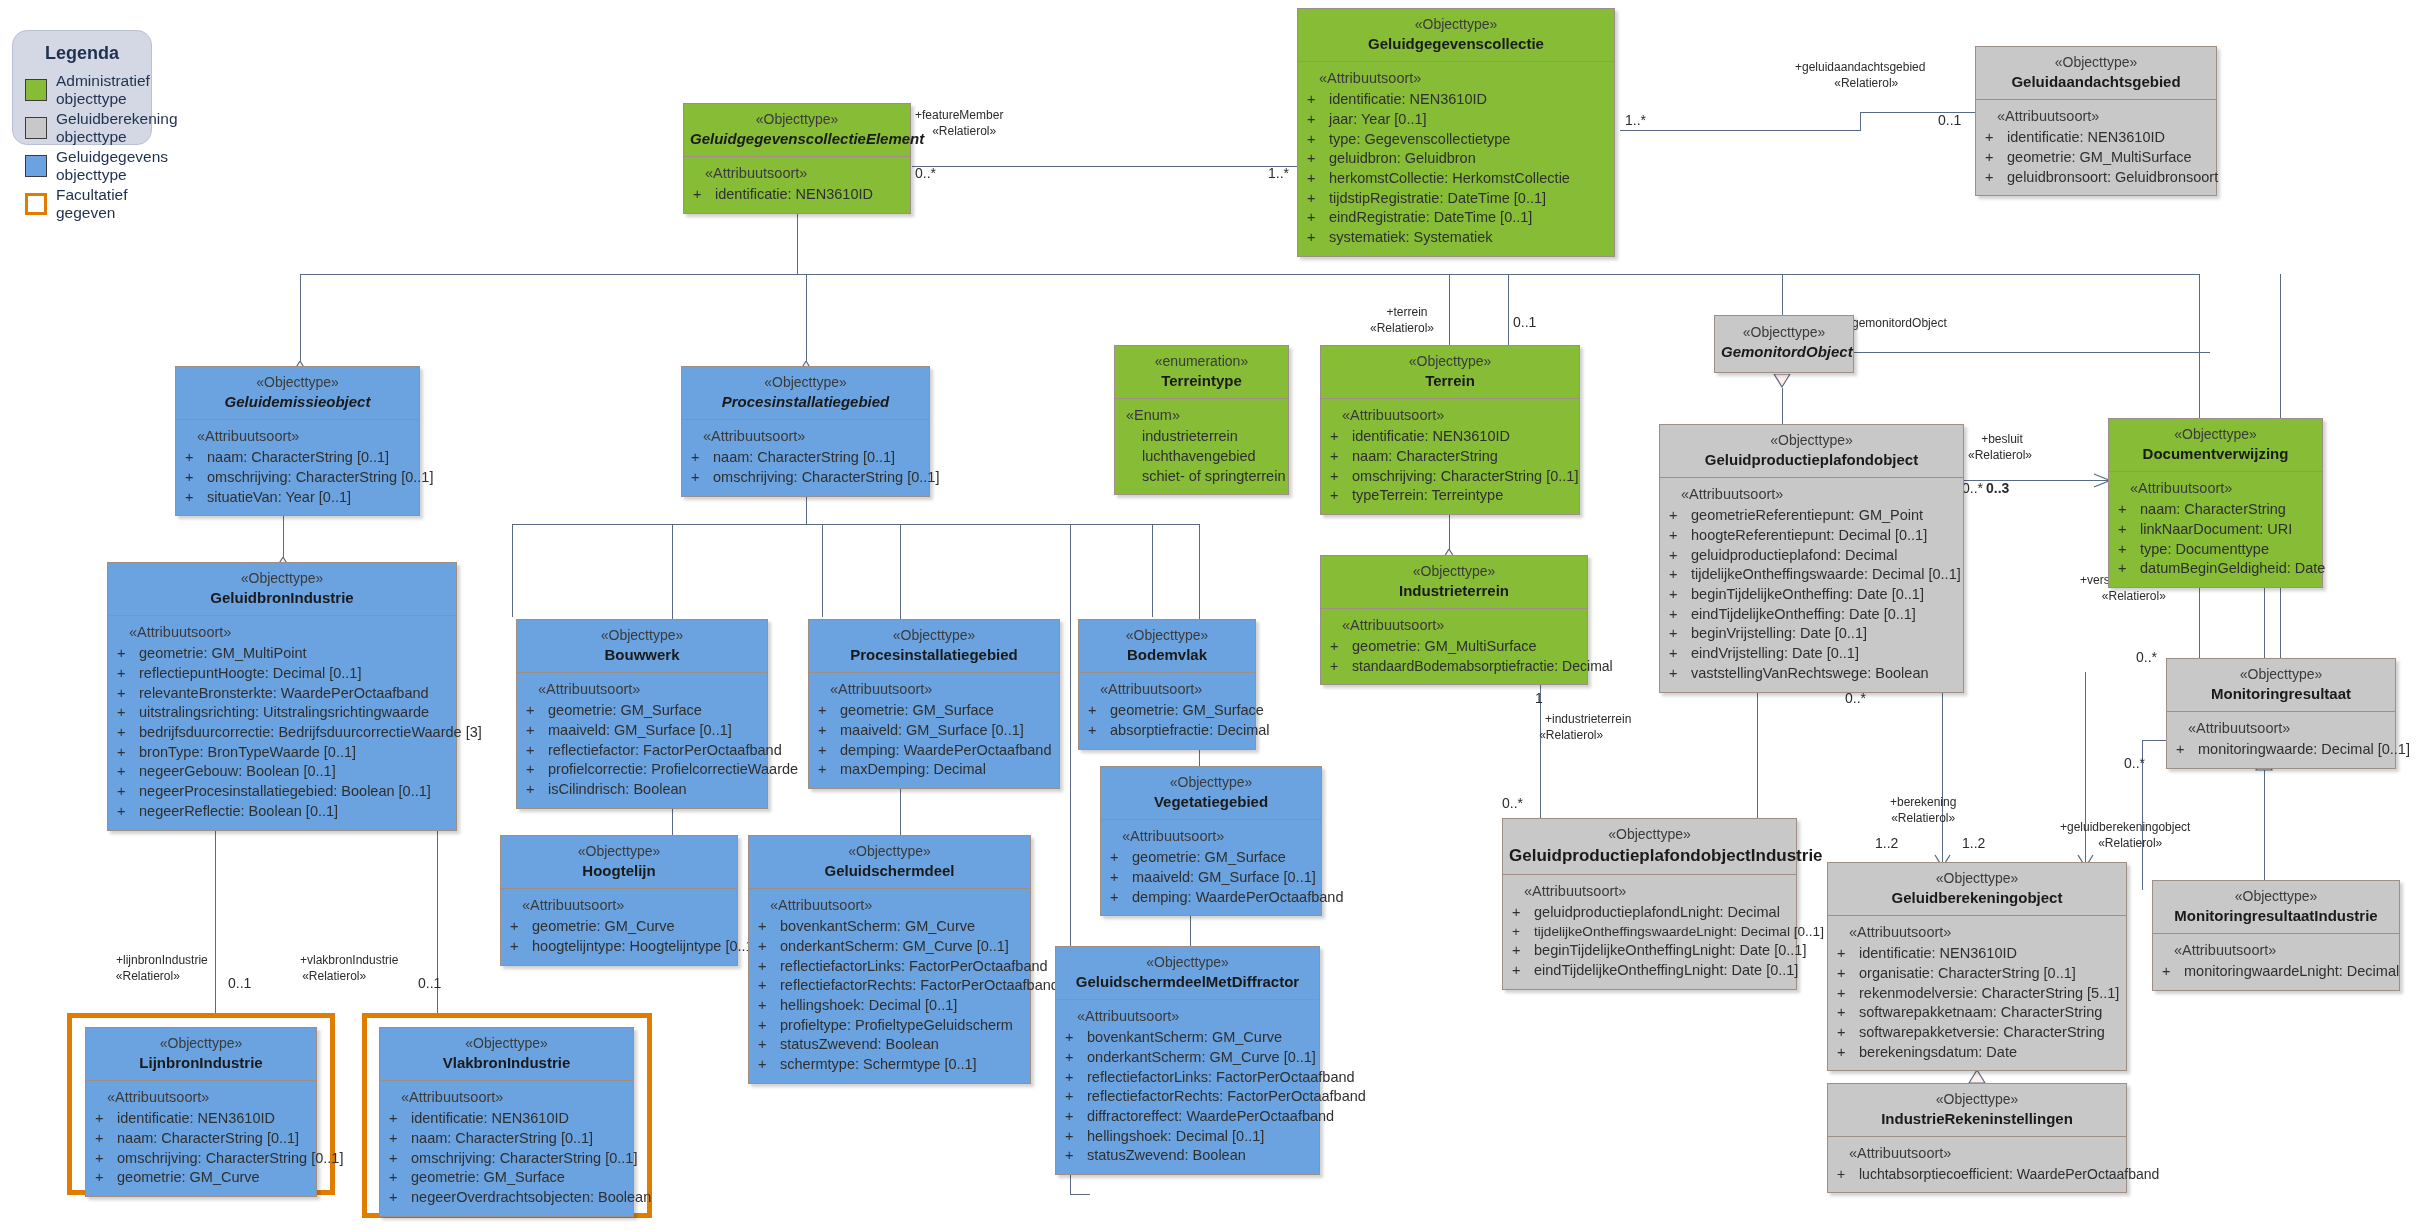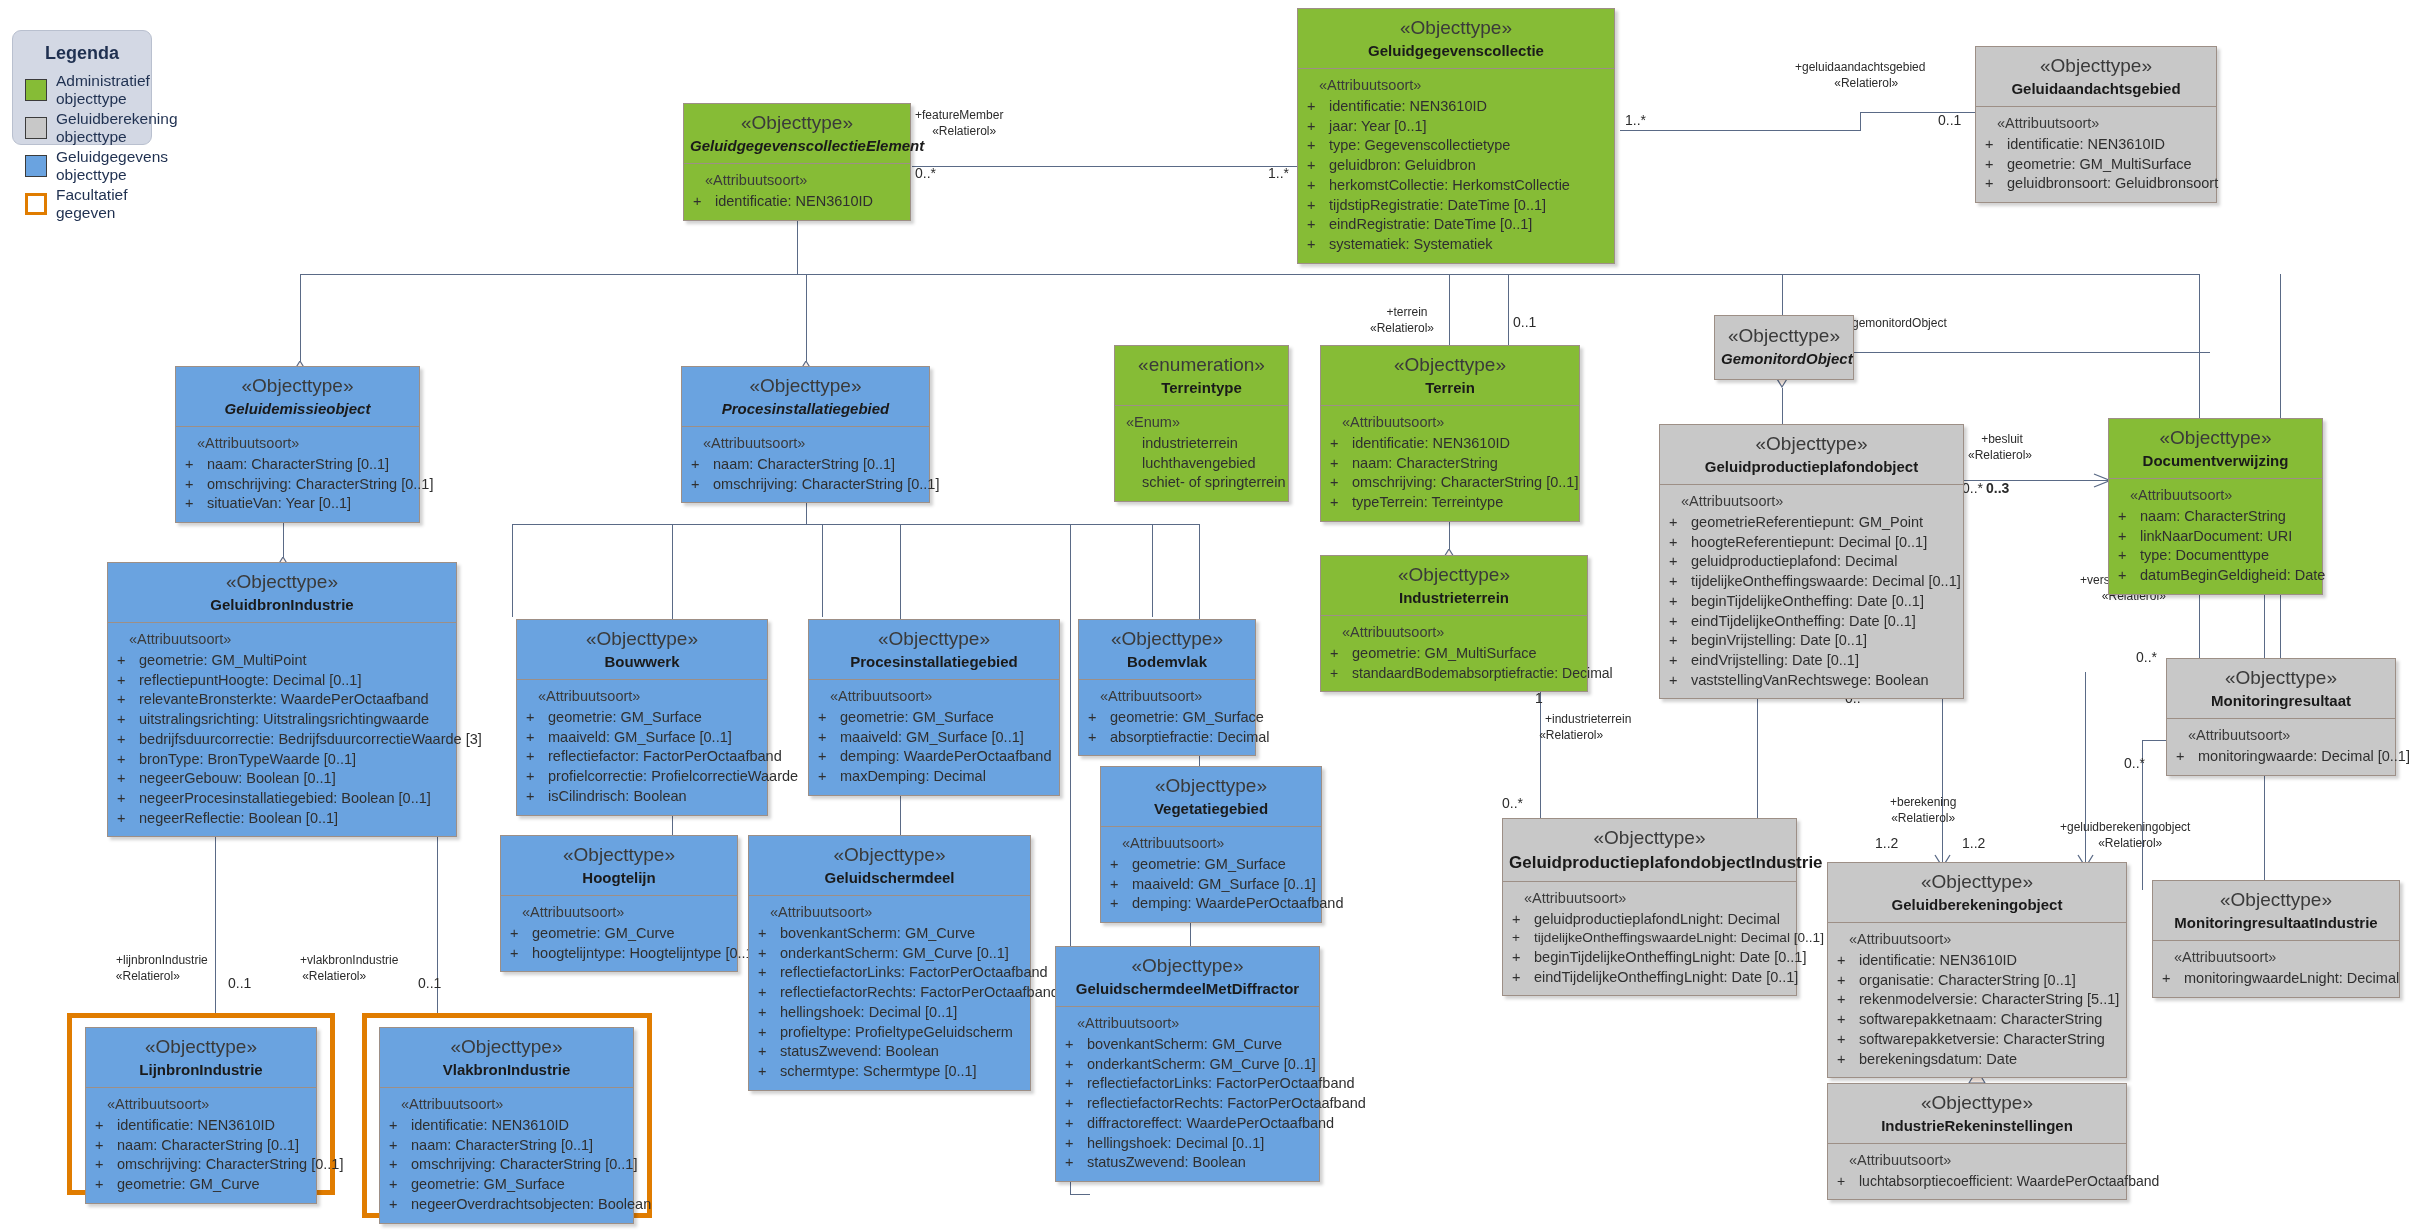--- a/index.html
+++ b/index.html
@@ -26,21 +26,21 @@
     line-height:1.36;
     color:#2b2b2b;
   }
   .uml .hdr{
     padding:6px 6px 7px 6px;
     text-align:center;
     border-bottom:1px solid #9d8f86;
   }
   .uml .stereo{
     display:block;
-    font-size:19px;
+    font-size:14px;
     color:#3a3a3a;
     letter-spacing:0;
   }
   .uml .cname{
     display:block;
     font-weight:bold;
     font-size:15px;
     color:#1a1a1a;
   }
   .uml.abstract .cname{ font-style:italic; }
@@ -90,21 +90,21 @@
     border:5px solid #e07c00;
     background:#ffffff;
   }
 
   
   #legend{
     position:absolute;
     box-sizing:border-box;
     background:#d3d8e4;
     border:1px solid #b9c0cf;
-    border-radius:9px;
+    border-radius:15px;
   }
   #legend .ltitle{
     text-align:center;
     font-weight:bold;
     font-size:18px;
     color:#1f3050;
     margin:12px 0 8px 0;
   }
   #legend .lrow{
     display:flex;

